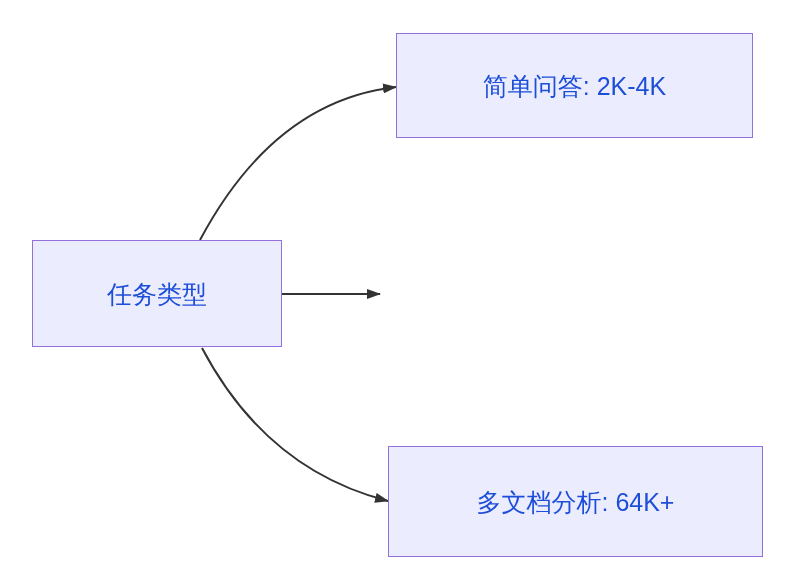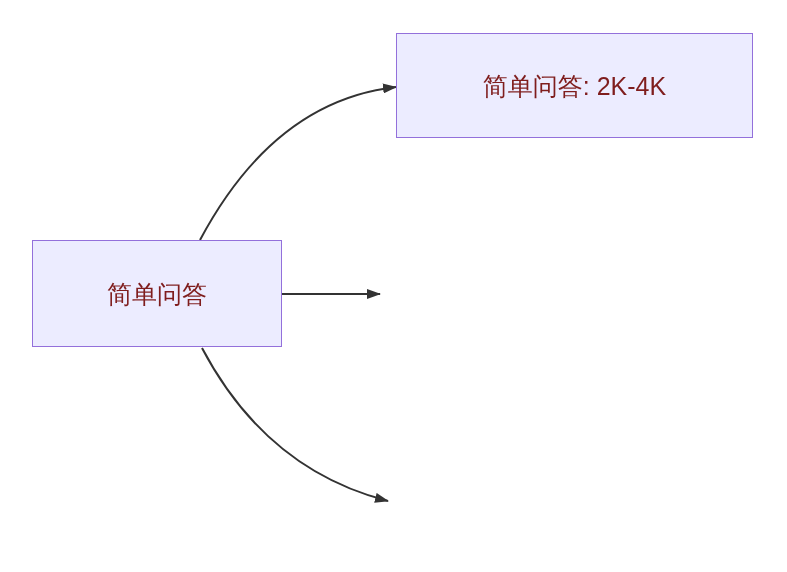--- a/index.html
+++ b/index.html
@@ -29,21 +29,21 @@
     stroke-width: 2px;
   }
   .node {
     position: absolute;
     box-sizing: border-box;
     background: #ECECFF;
     border: 1.5px solid #9370DB;
     display: flex;
     align-items: center;
     justify-content: center;
-    color: #7f1d1d;
+    color: #1d4ed8;
     font-size: 25px;
     line-height: 1.2;
     white-space: nowrap;
     text-align: center;
   }
   .node-root   { left: 32px;  top: 240px; width: 250px; height: 107px; }
   .node-top    { left: 396px; top: 33px;  width: 357px; height: 105px; }
   .node-middle { left: 380px; top: 240px; width: 390px; height: 107px; }
   .node-bottom { left: 388px; top: 446px; width: 375px; height: 111px; }
 </style>
@@ -57,22 +57,25 @@
       <marker id="arrowhead" viewBox="0 0 14 10" refX="13" refY="5" markerWidth="14" markerHeight="10" markerUnits="userSpaceOnUse" orient="auto">
         <path d="M0,0 L14,5 L0,10 z" fill="#333333"></path>
       </marker>
     </defs>
     <path class="edge" d="M200,240 C240,165 300,98 396,87" marker-end="url(#arrowhead)"></path>
     <path class="edge" d="M282,294 L380,294" marker-end="url(#arrowhead)"></path>
     <path class="edge" d="M202,348 C240,420 298,478 388,501" marker-end="url(#arrowhead)"></path>
   </svg>
 
   <div class="node node-root">
-    <span>简单问答</span>
+    <span>任务类型</span>
   </div>
 
   <div class="node node-top">
     <span>简单问答: 2K-4K</span>
   </div>
 
 
+  <div class="node node-bottom">
+    <span>多文档分析: 64K+</span>
+  </div>
 
 </div>
 
 </body></html>

